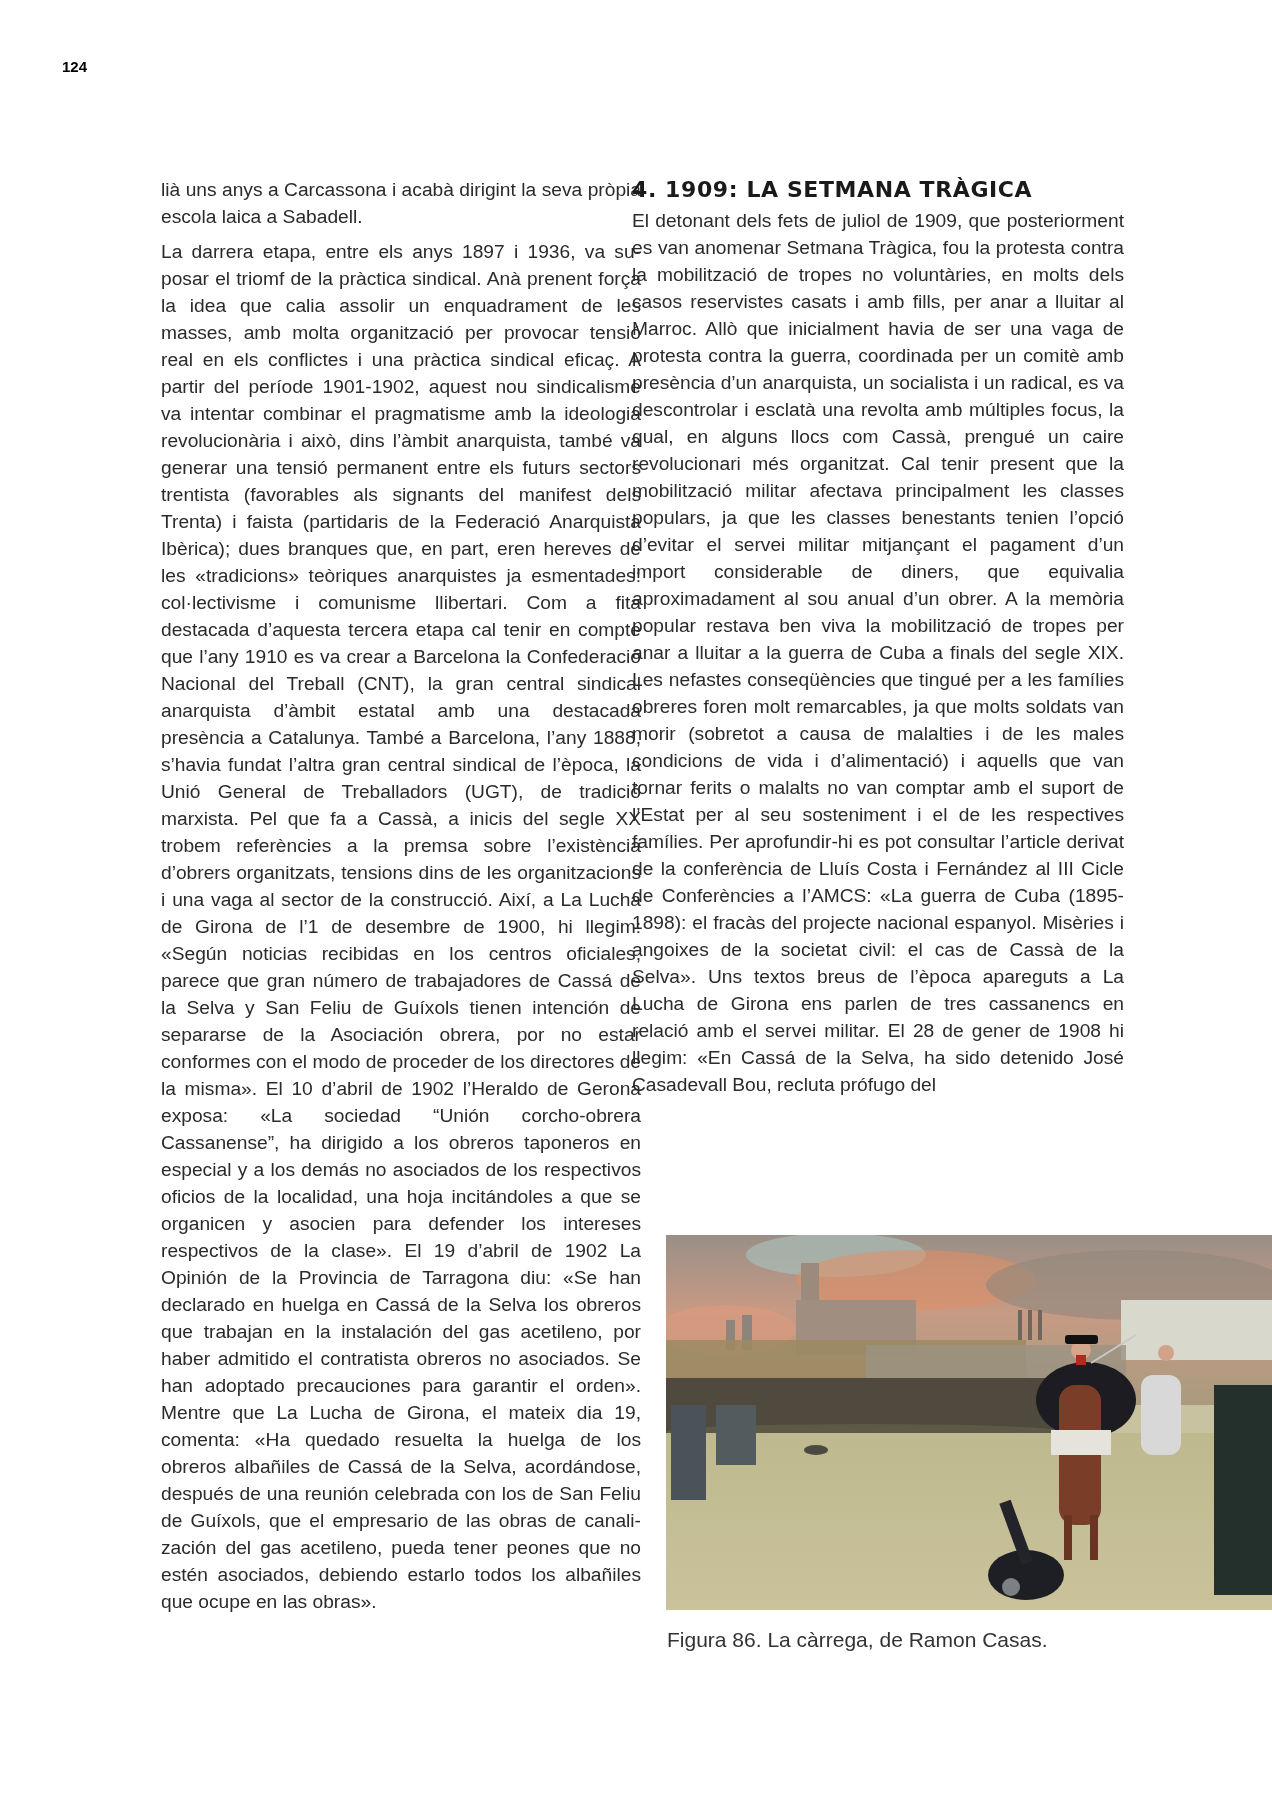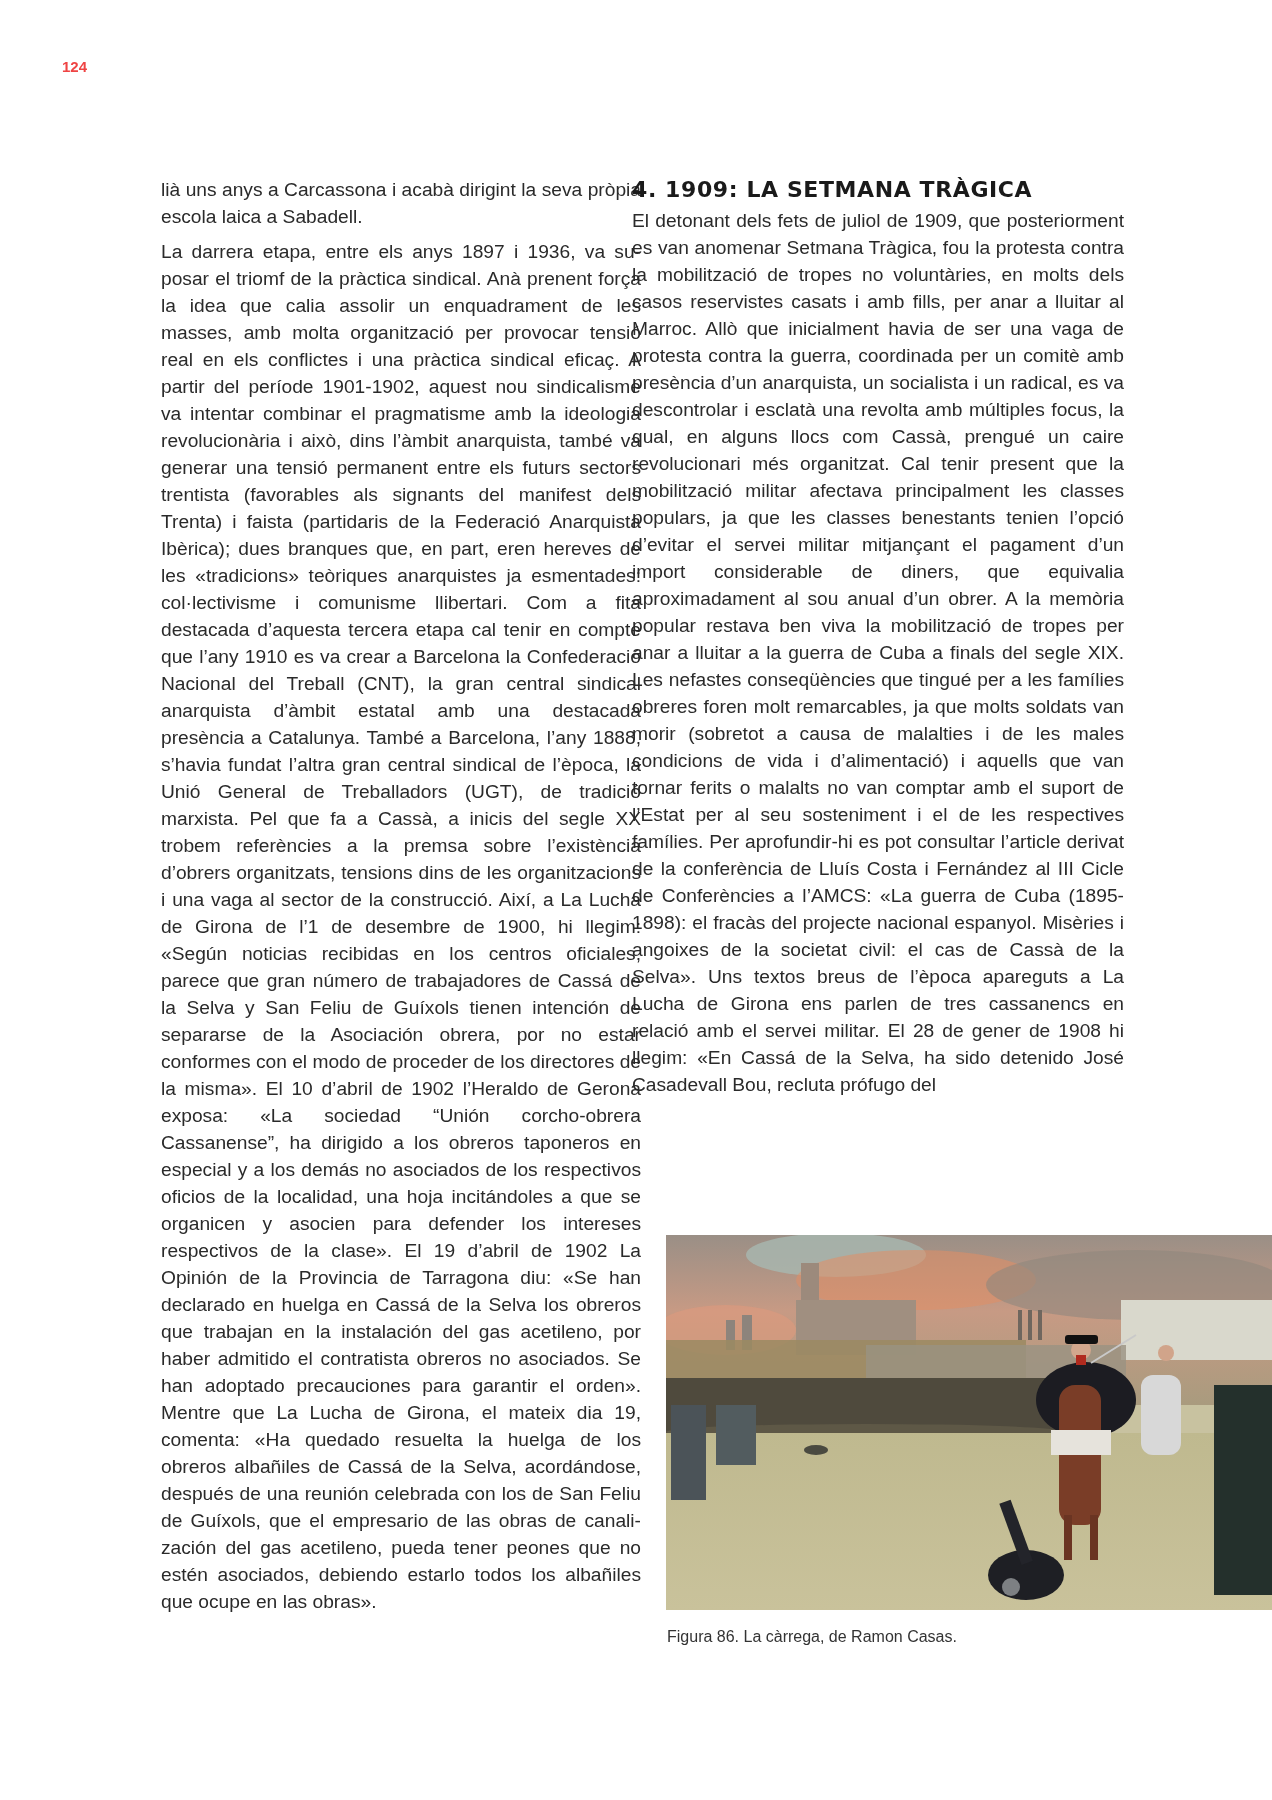--- a/index.html
+++ b/index.html
@@ -1,29 +1,29 @@
 <!DOCTYPE html>
 <html><head>
   <meta charset="utf-8">
   <style>
     html, body { margin: 0; padding: 0; background: #ffffff; }
     body { width: 1272px; height: 1800px; position: relative; overflow: hidden;
            font-family: "Liberation Sans", sans-serif; color: #2a2a2a; }
     .page-number { position: absolute; left: 62px; top: 58px; font-size: 15px; font-weight: bold;
-                   color: #ef4444; font-family: "Liberation Sans", sans-serif; }
+                   color: #000000; font-family: "Liberation Sans", sans-serif; }
     .col { position: absolute; top: 176px; font-size: 19.2px; line-height: 27px; }
     .col-left { left: 161px; width: 480px; }
     .col-right { left: 632px; width: 492px; }
     .col p { margin: 0 0 8px 0; text-align: justify; hyphens: manual; }
     .section-heading { margin: 0 0 3px 0; font-size: 22px; line-height: 28px; font-weight: bold;
                        letter-spacing: 0.6px; color: #1a1a1a; font-family: "DejaVu Sans", sans-serif; }
     .figure { position: absolute; left: 666px; top: 1235px; width: 606px; height: 375px;
               overflow: hidden; background: #c8c2a0; }
     .figure svg { display: block; width: 606px; height: 375px; }
-    .caption { position: absolute; left: 667px; top: 1628px; font-size: 16px; color: #333;
+    .caption { position: absolute; left: 667px; top: 1628px; font-size: 21px; color: #333;
                font-family: "Liberation Sans", sans-serif; }
   </style>
 </head>
 <body>
 
 <div>
 
   <div class="page-number">124</div>
 
   <div class="col col-left">

